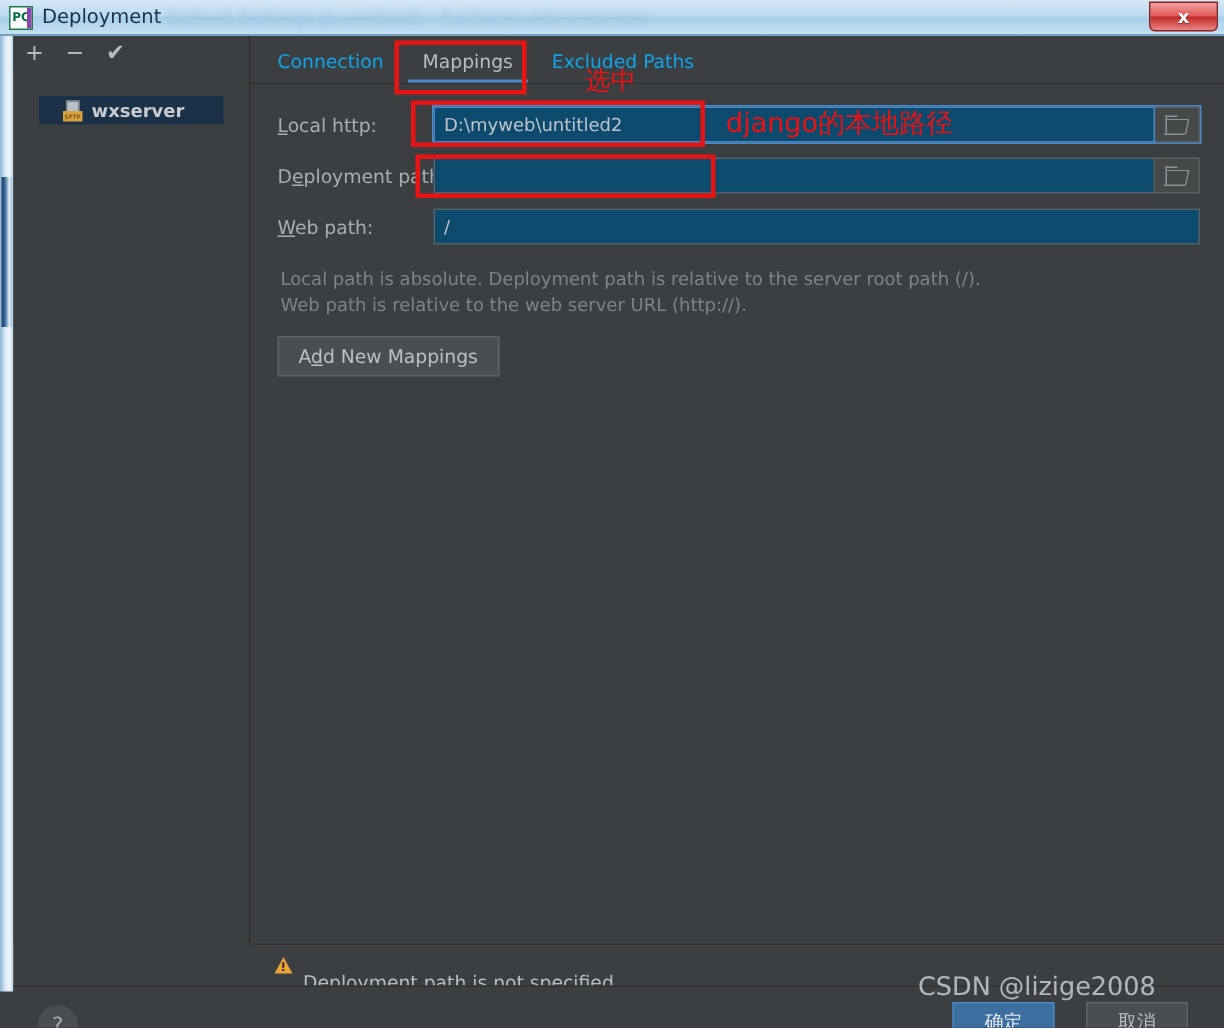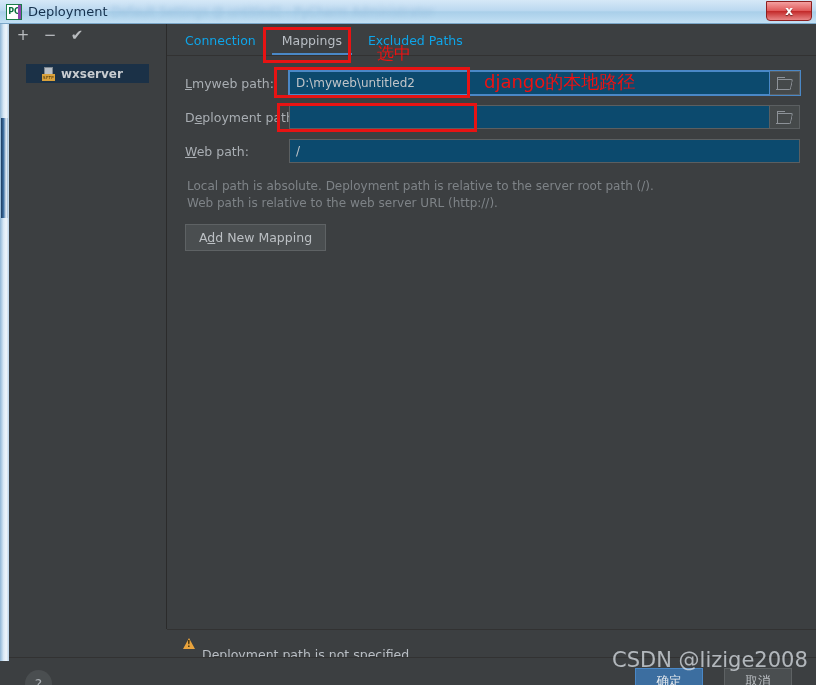--- a/index.html
+++ b/index.html
@@ -324,21 +324,21 @@
   .ann-text {
     position: absolute;
     color: #ee1111;
     white-space: nowrap;
     pointer-events: none;
     font-family: "DejaVu Sans", "Liberation Sans", sans-serif;
   }
 
   .watermark {
     position: absolute; left: 612px; top: 648px;
-    font-size: 21px;
+    font-size: 17px;
     color: rgba(225,230,235,.72);
     white-space: nowrap;
     pointer-events: none;
     font-family: "DejaVu Sans", "Liberation Sans", sans-serif;
   }
 </style>
 </head>
 <body>
 
 <div id="root">
@@ -378,21 +378,21 @@
       <div class="tabs">
         <div class="tab">Connection</div>
         <div class="tab active">Mappings</div>
         <div class="tab">Excluded Paths</div>
       </div>
 
       <div class="form">
 
         
         <div class="row">
-          <div class="row-label"><u>L</u><span>myweb path:</span></div>
+          <div class="row-label"><u>L</u><span>ocal http:</span></div>
           <div class="field-wrap focused">
             <div class="field focused">D:\myweb\untitled2</div>
             <div class="browse-btn">
               <span class="folder-ico"></span>
             </div>
           </div>
         </div>
 
         
         <div class="row">
@@ -411,39 +411,39 @@
           <div class="field-wrap">
             <div class="field">/</div>
           </div>
         </div>
 
         <div class="hints">
           <div>Local path is absolute. Deployment path is relative to the server root path (/).</div>
           <div>Web path is relative to the web server URL (http://).</div>
         </div>
 
-        <div class="add-mapping"><span>A</span><u>d</u><span>d New Mapping</span></div>
+        <div class="add-mapping"><span>A</span><u>d</u><span>d New Mappings</span></div>
 
       </div>
     </div>
 
     <div class="warning">
       <span class="warn-ico"></span>
       <span class="warn-text">Deployment path is not specified.</span>
     </div>
 
     <div class="footer">
       <div class="help-btn">?</div>
       <div class="btn btn-ok">确定</div>
       <div class="btn btn-cancel">取消</div>
     </div>
   </div>
 
   <div class="ann-box" style="left:263px; top:27px; width:88px; height:36px;"></div>
-  <div class="ann-text" style="left:377px; top:42px; font-size:17px;">选中</div>
+  <div class="ann-text" style="left:390px; top:42px; font-size:17px;">选中</div>
 
   <div class="ann-box" style="left:274px; top:67px; width:196px; height:31px;"></div>
   <div class="ann-text" style="left:484px; top:70px; font-size:18px;">django的本地路径</div>
 
   <div class="ann-box" style="left:277px; top:103px; width:200px; height:29px;"></div>
 
   <div class="watermark">CSDN @lizige2008</div>
 </div>
 
 </body></html>

